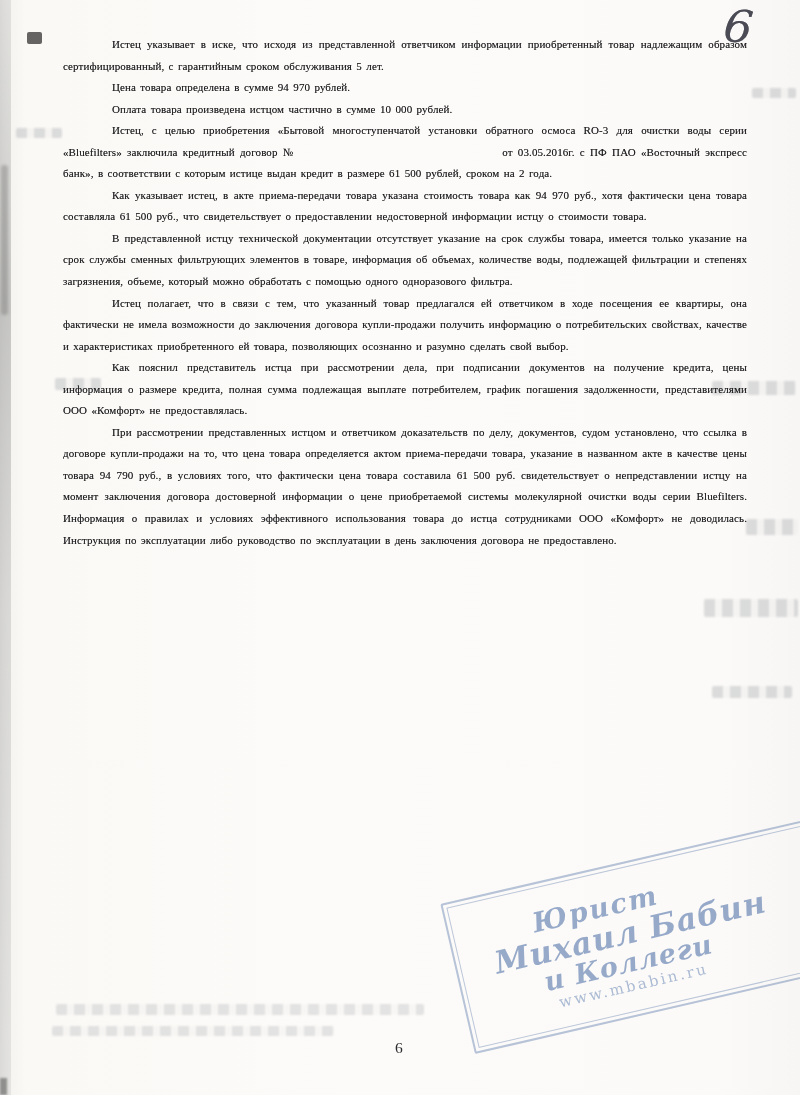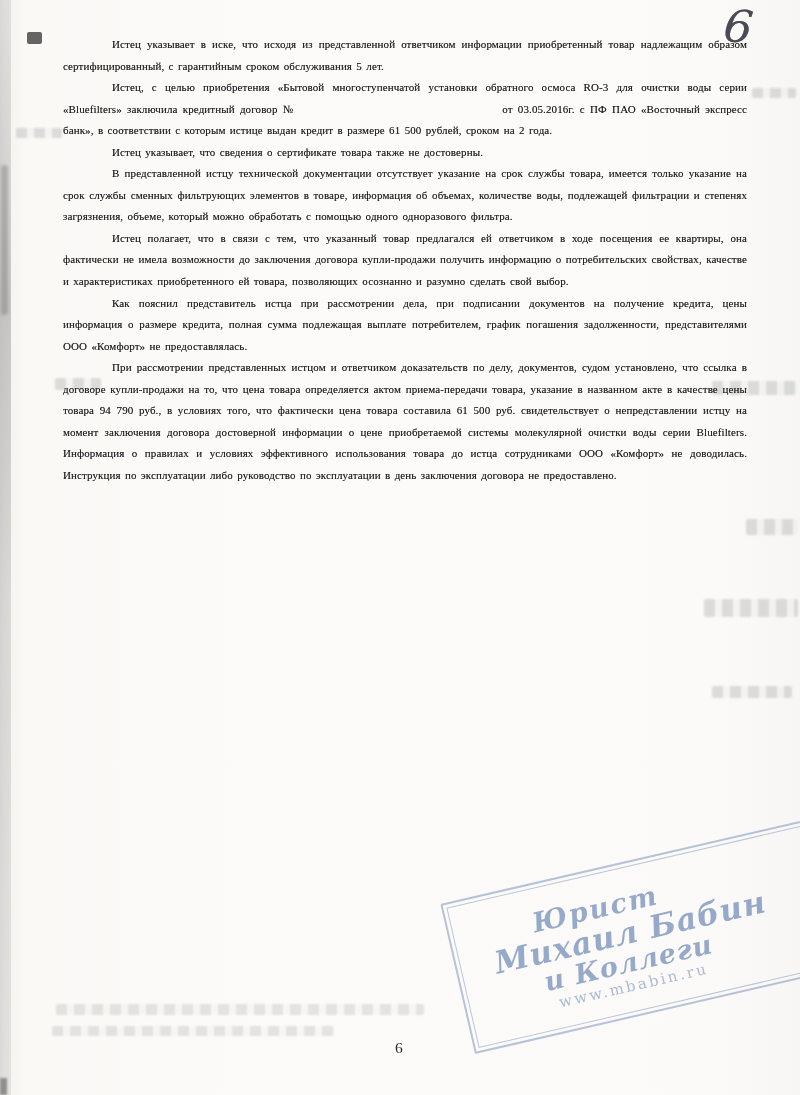--- a/index.html
+++ b/index.html
@@ -124,22 +124,24 @@
   <div class="ghost g4"></div>
   <div class="ghost g5"></div>
   <div class="ghost g6"></div>
   <div class="ghost g7"></div>
   <div class="ghost g8"></div>
 
   <div class="hand-six">6</div>
 
   <main class="body-text">
     <p>Истец указывает в иске, что исходя из представленной ответчиком информации приобретенный товар надлежащим образом сертифицированный, с гарантийным сроком обслуживания 5 лет.</p>
+    <p>Цена товара определена в сумме 94 970 рублей.</p>
+    <p>Оплата товара произведена истцом частично в сумме 10 000 рублей.</p>
     <p><span>Истец, с целью приобретения «Бытовой многоступенчатой установки обратного осмоса RO-3 для очистки воды серии «Bluefilters» заключила кредитный договор №</span><span class="gap-number"></span><span>от 03.05.2016г. с ПФ ПАО «Восточный экспресс банк», в соответствии с которым истице выдан кредит в размере 61 500 рублей, сроком на 2 года.</span></p>
-    <p>Истец указывает, что сведения о сертификате  товара также не достоверны.</p>
+    <p>Как указывает истец, в акте приема-передачи товара указана стоимость товара как  94 970 руб., хотя фактически цена товара составляла 61 500 руб., что свидетельствует о предоставлении недостоверной информации истцу о стоимости товара.</p>
     <p>В представленной истцу технической документации отсутствует указание на срок службы товара, имеется только указание на срок службы сменных фильтрующих элементов в товаре, информация об объемах, количестве воды, подлежащей фильтрации  и степенях загрязнения, объеме, который можно обработать с помощью одного  одноразового фильтра.</p>
     <p>Истец полагает, что в связи с тем, что указанный товар предлагался ей ответчиком в ходе посещения ее квартиры, она фактически не имела возможности до заключения договора купли-продажи получить информацию о потребительских свойствах, качестве и характеристиках приобретенного ей товара, позволяющих осознанно и разумно  сделать свой выбор.</p>
     <p>Как пояснил представитель истца при рассмотрении дела, при подписании документов на получение кредита, цены  информация о размере кредита, полная сумма подлежащая выплате потребителем, график погашения задолженности, представителями ООО «Комфорт» не предоставлялась.</p>
     <p>При рассмотрении представленных  истцом и ответчиком доказательств по делу, документов, судом  установлено, что  ссылка в договоре купли-продажи на то, что цена товара определяется актом приема-передачи товара, указание в названном акте в качестве цены товара 94 790 руб., в условиях того, что фактически цена товара составила 61 500 руб. свидетельствует о непредставлении истцу на момент заключения договора достоверной информации о цене приобретаемой системы молекулярной очистки воды серии Bluefilters. Информация о правилах и условиях эффективного использования товара до истца сотрудниками ООО «Комфорт» не доводилась. Инструкция по эксплуатации либо руководство по эксплуатации в день заключения договора не предоставлено.</p>
   </main>
 
   <div class="stamp">
     <div class="stamp-inner"></div>
     <div class="stamp-line stamp-title">Юрист</div>
     <div class="stamp-line stamp-name">Михаил Бабин</div>

